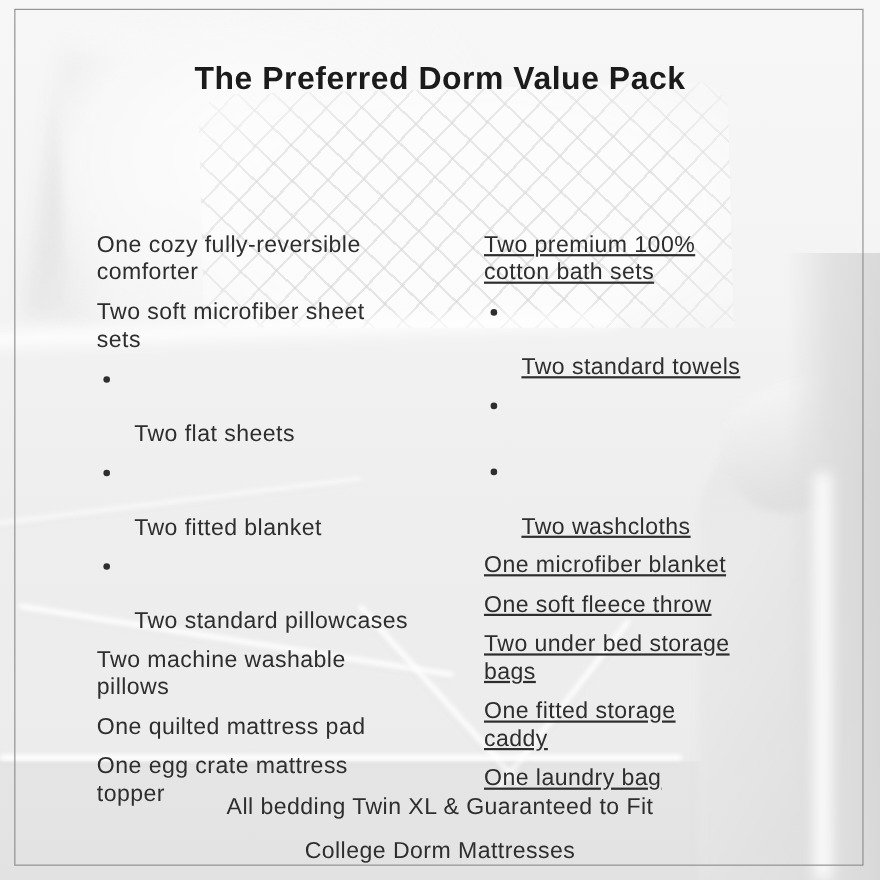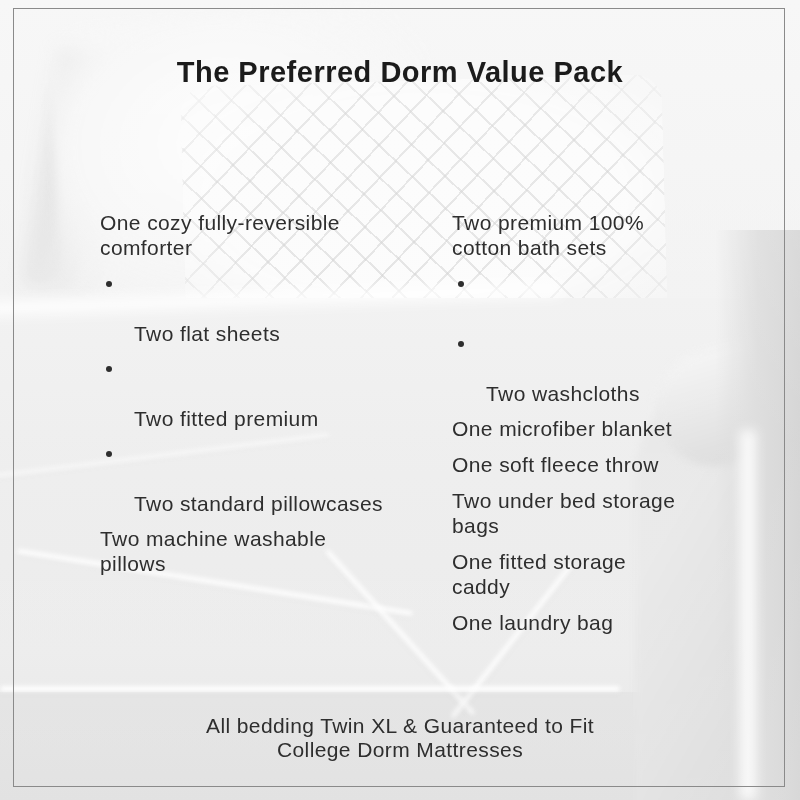--- a/index.html
+++ b/index.html
@@ -70,30 +70,30 @@
   
   .title{
     position:absolute;top:56px;left:0;right:0;margin:0;text-align:center;
     font-size:29px;font-weight:700;letter-spacing:.5px;color:var(--title-color);
   }
   .col{
     position:absolute;top:210px;font-size:21px;line-height:25px;
     letter-spacing:.4px;color:var(--body-color);
   }
   .col-left{left:88px;width:335px;}
-  .col-right{left:440px;width:340px;}
-  .item{white-space:pre-line;margin:0 0 11px 12px;}
+  .col-right{left:440px;width:340px;text-decoration:underline;}
+  .item{white-space:pre-line;margin:0 0 11px 0;}
   .item.bullet{position:relative;padding-left:34px;margin-bottom:10px;}
   .dot{
     position:absolute;left:6px;top:10px;width:6px;height:6px;border-radius:50%;
     background:currentColor;
   }
   .footer{
     position:absolute;top:714px;left:0;right:0;text-align:center;
-    font-size:21px;line-height:24px;letter-spacing:.4px;white-space:pre-line;
+    font-size:21px;line-height:40px;letter-spacing:.4px;white-space:pre-line;
     color:var(--body-color);
   }
 </style>
 </head>
 <body>
 
 <div class="canvas">
 
   <div class="scene">
     <div class="pillow-shadow"></div>
@@ -114,39 +114,48 @@
     <div class="wash"></div>
   </div>
 
   <div class="frame"></div>
 
   <h1 class="title">The Preferred Dorm Value Pack</h1>
 
   <div class="col col-left">
     <div class="item">One cozy fully-reversible
 comforter</div>
+    <div class="item">Two soft microfiber sheet
+sets</div>
     <div class="item bullet">
       <span class="dot"></span>
       <span>Two flat sheets</span>
     </div>
     <div class="item bullet">
       <span class="dot"></span>
-      <span>Two fitted premium</span>
+      <span>Two fitted blanket</span>
     </div>
     <div class="item bullet">
       <span class="dot"></span>
       <span>Two standard pillowcases</span>
     </div>
     <div class="item">Two machine washable
 pillows</div>
+    <div class="item">One quilted mattress pad</div>
+    <div class="item">One egg crate mattress
+topper</div>
   </div>
 
   <div class="col col-right">
     <div class="item">Two premium 100%
 cotton bath sets</div>
+    <div class="item bullet">
+      <span class="dot"></span>
+      <span>Two standard towels</span>
+    </div>
     <div class="item bullet">
       <span class="dot"></span>
     </div>
     <div class="item bullet">
       <span class="dot"></span>
       <span>Two washcloths</span>
     </div>
     <div class="item">One microfiber blanket</div>
     <div class="item">One soft fleece throw</div>
     <div class="item">Two under bed storage

